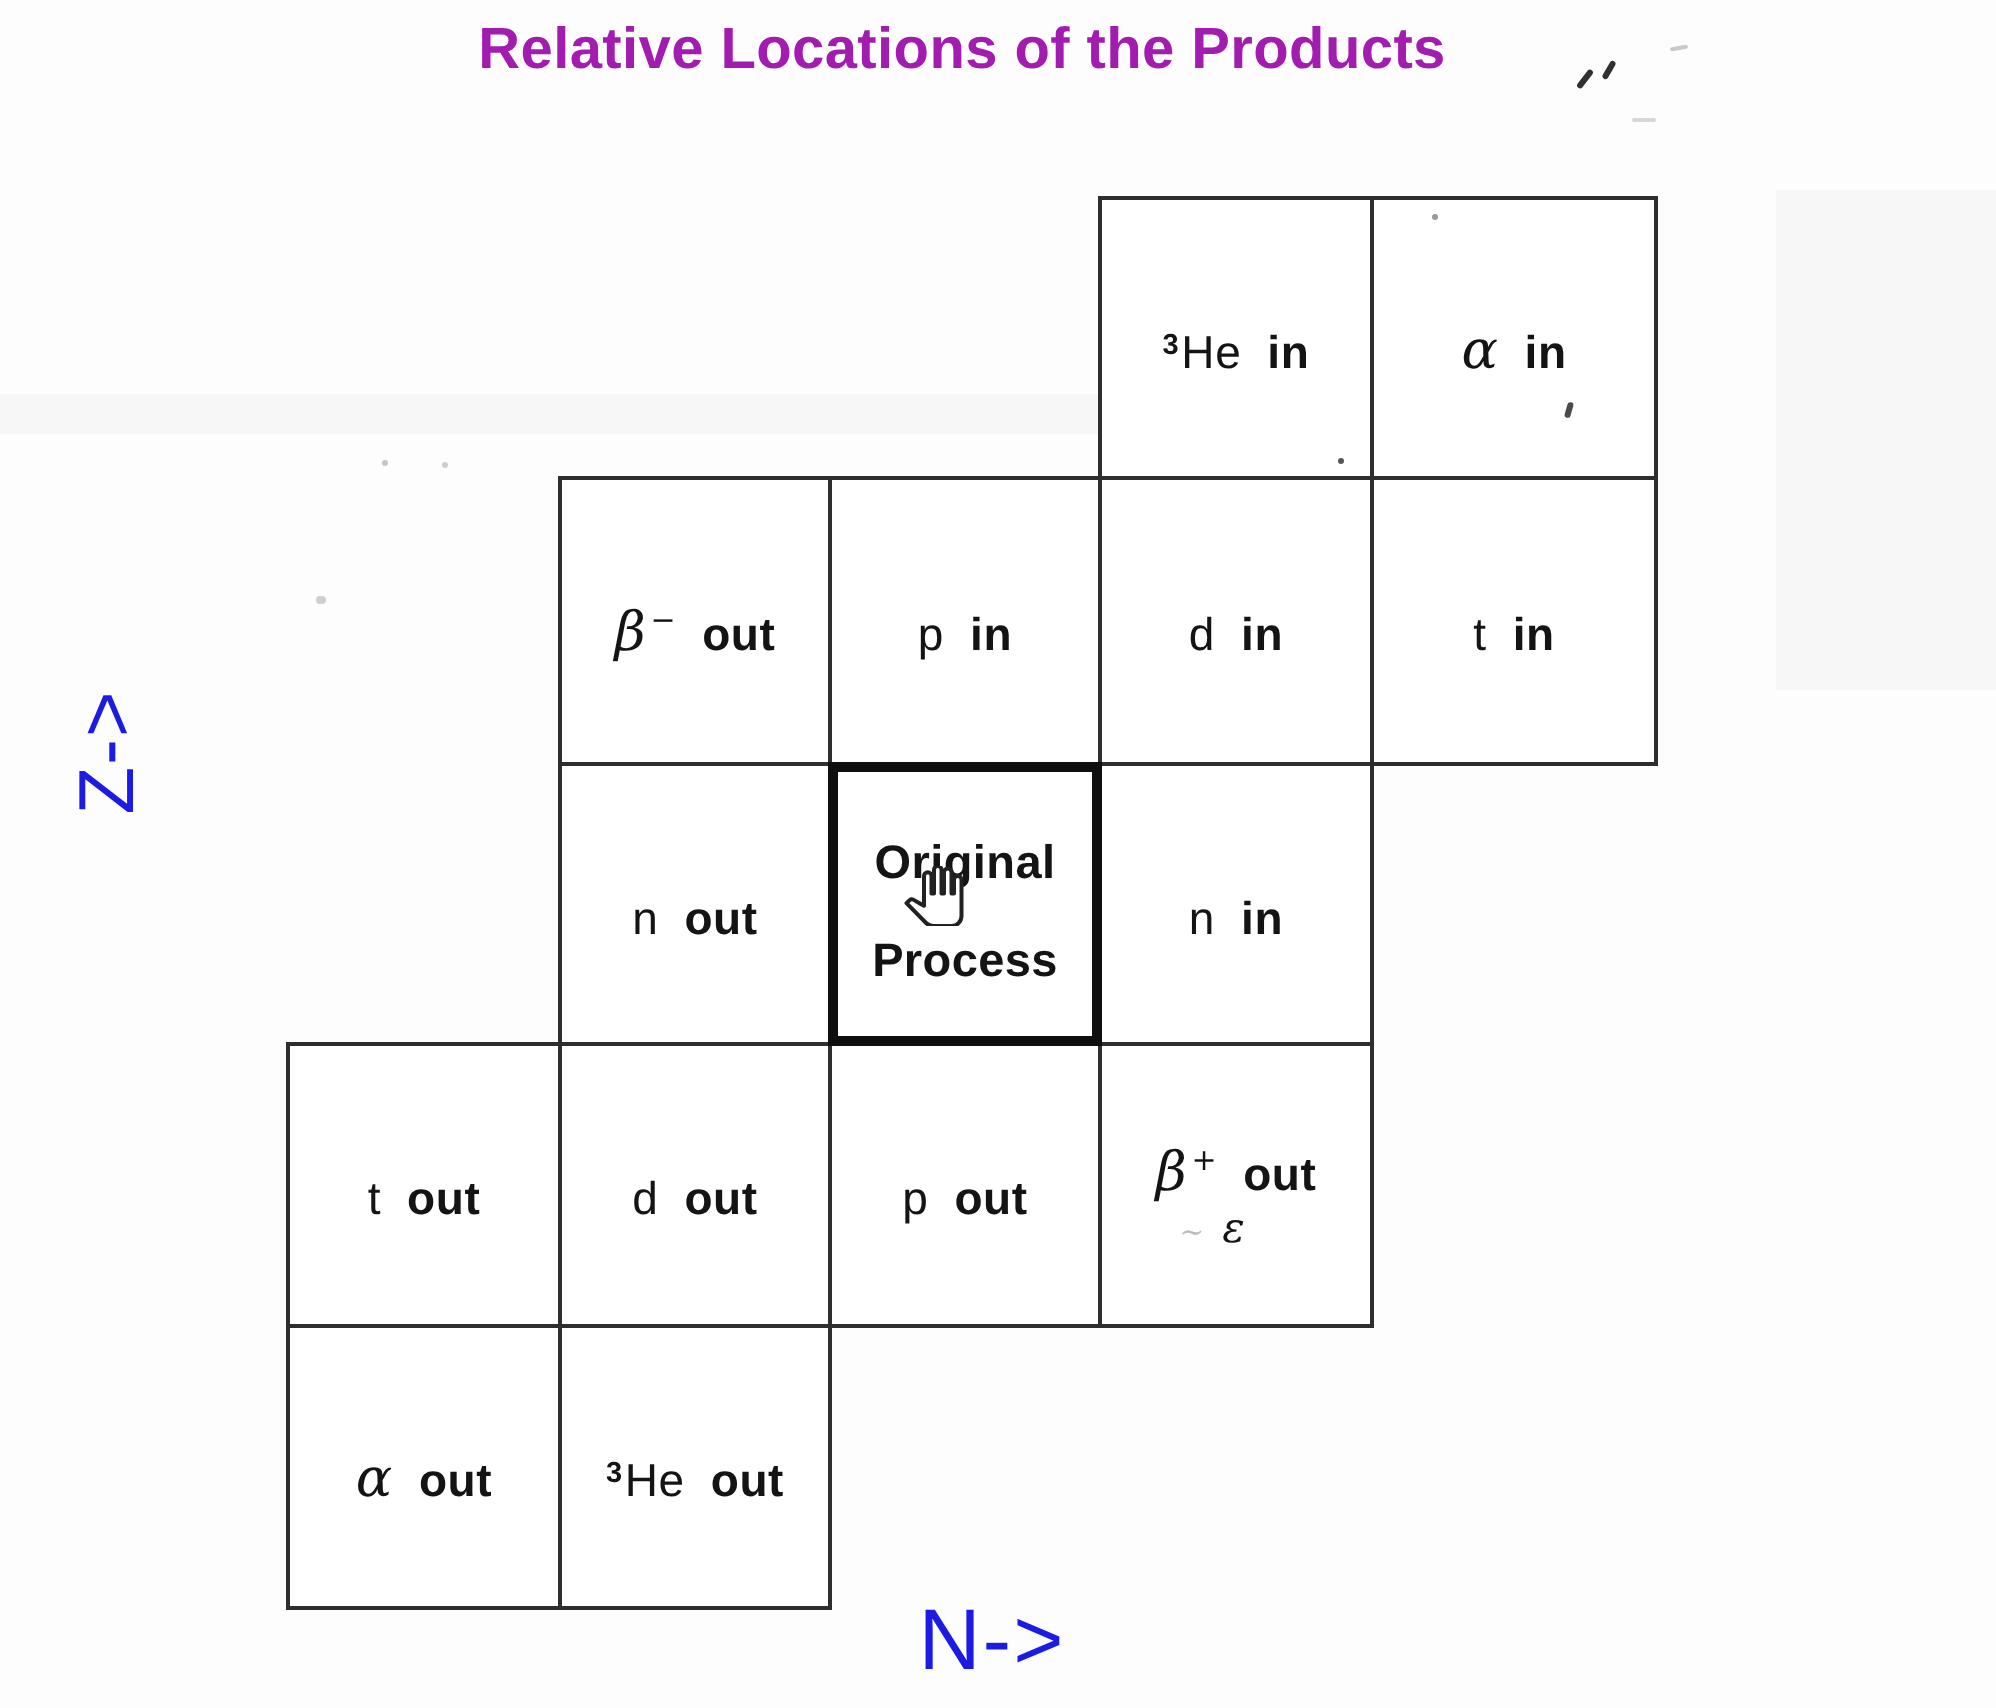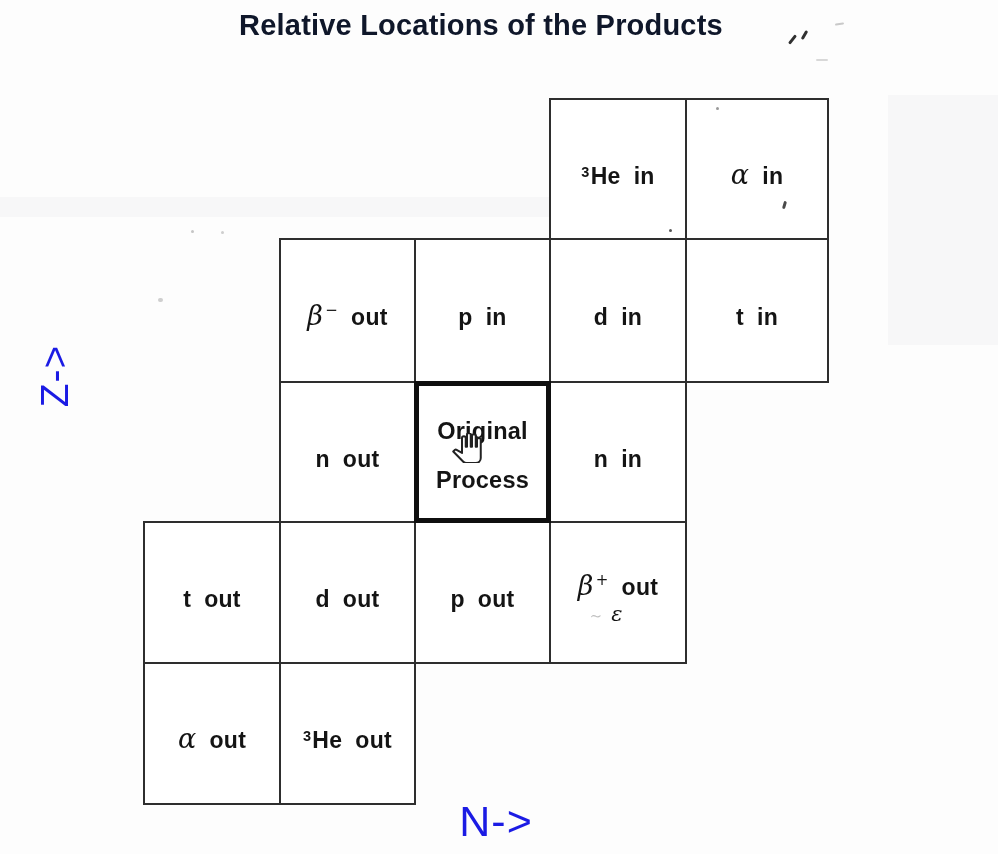--- a/index.html
+++ b/index.html
@@ -3,33 +3,33 @@
 <meta charset="utf-8">
 <style>
   html,body{margin:0;padding:0;}
   .page{
     position:relative; width:998px; height:854px; overflow:hidden;
     background:#fdfdfd; font-family:"Liberation Sans",sans-serif; color:#141414;
   }
   .band{position:absolute; background:rgba(90,90,110,0.035); z-index:0;}
   .title{
     position:absolute; left:0; top:5px; width:962px; text-align:center;
-    font-weight:bold; font-size:29px; line-height:41px; color:#0f172a;
+    font-weight:bold; font-size:29px; line-height:41px; color:#a21caf;
     letter-spacing:0.2px; z-index:4;
   }
   .cell{
     position:absolute; box-sizing:border-box; border:2px solid #2e2e2e;
     background:#ffffff; display:flex; flex-direction:column; align-items:center;
     justify-content:center; z-index:2;
   }
   .cell.thick{border-width:5px; border-color:#0f0f0f; z-index:3; gap:25px; padding-top:8px;}
   .cell-label{display:inline-flex; align-items:baseline; gap:13px;
     font-weight:bold; font-size:23px; letter-spacing:0.3px;}
   .sym{display:inline-flex; align-items:baseline;}
-  .base{font-weight:bold;}
+  .base{font-weight:normal;}
   .greek{font-family:"DejaVu Serif",serif; font-style:italic; font-weight:normal;
     font-size:27px; line-height:1;}
   .presup{font-size:14.5px; font-weight:bold; position:relative; top:-7px; margin-right:1px;}
   .postsup{font-family:"DejaVu Sans",sans-serif; font-weight:normal; font-size:15px;
     position:relative; top:-10px; margin-left:2px;}
   .word{font-weight:bold; font-size:23px;margin-top:14px;}
   .extra-line{font-family:"DejaVu Serif",serif; font-style:italic; font-size:21px;
     transform:translateX(-12px); margin-top:3px; line-height:1;}
   .faint{opacity:0.28; margin-right:9px; font-size:15px;}
   .orig-line{font-weight:bold; font-size:23.5px; line-height:1; letter-spacing:0.2px;}

